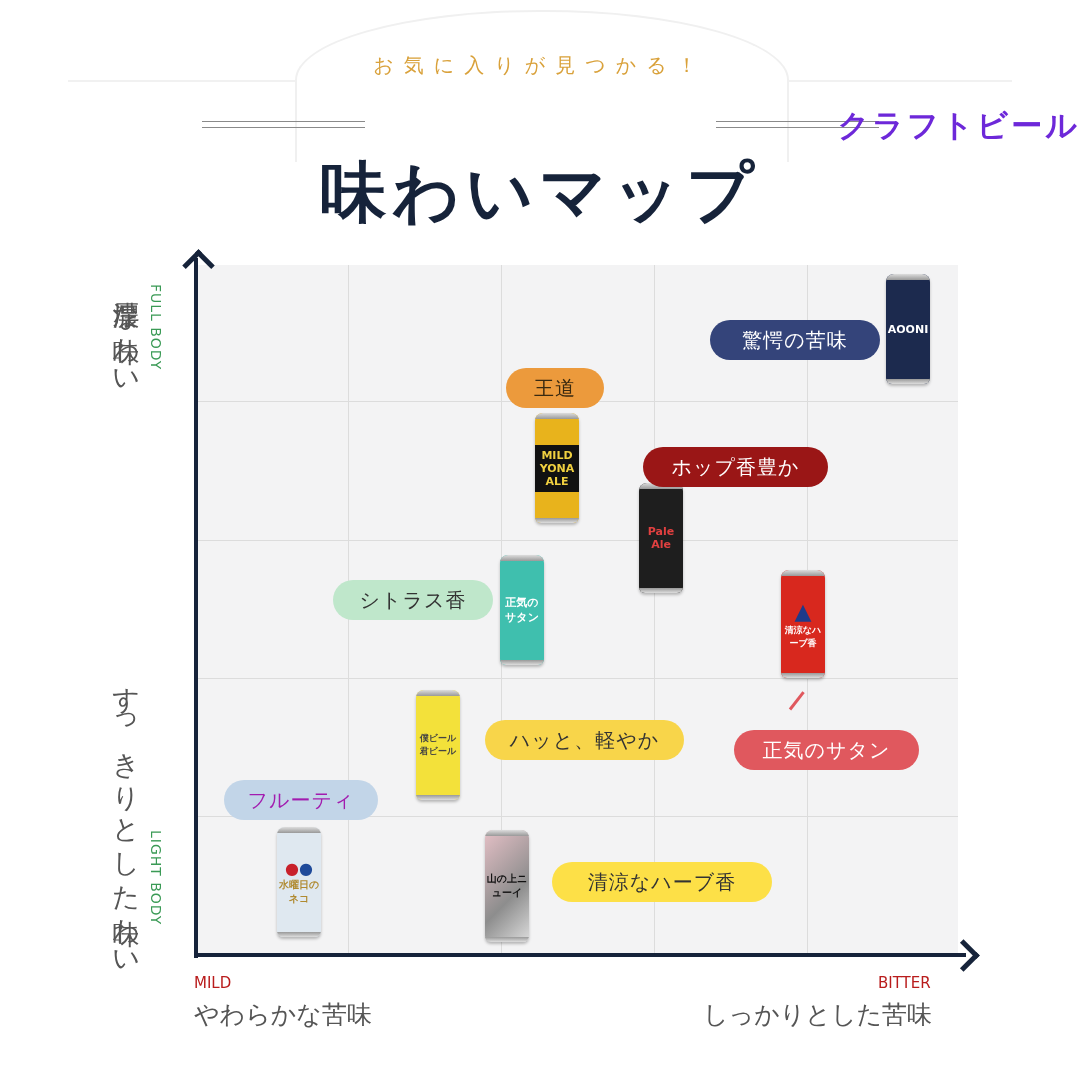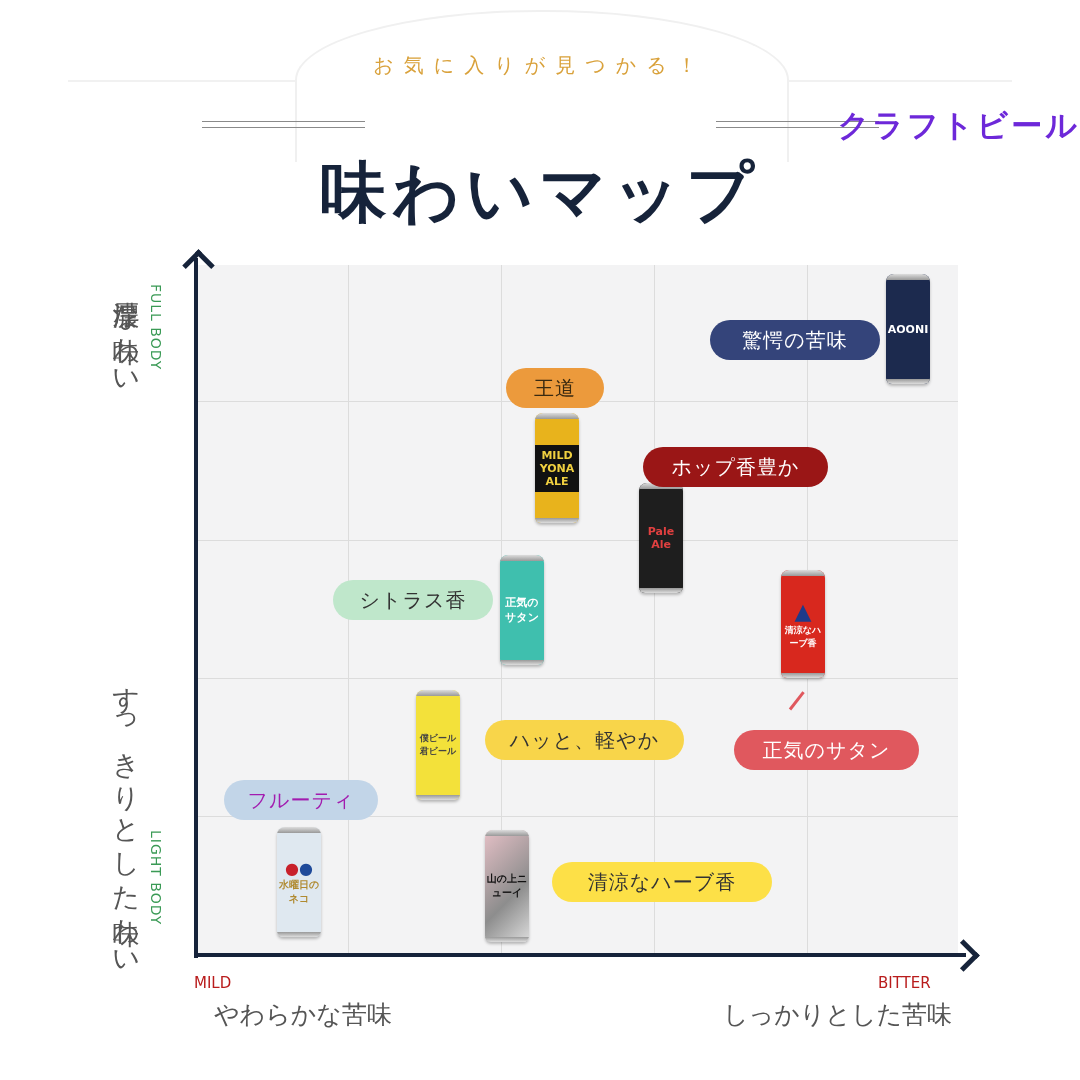--- a/index.html
+++ b/index.html
@@ -13,21 +13,21 @@
   .plot{position:absolute;left:196px;top:265px;width:762px;height:690px;background:#f3f3f4;}
   .vline{position:absolute;top:0;width:1px;height:100%;background:#dcdcdc;}
   .hline{position:absolute;left:0;height:1px;width:100%;background:#dcdcdc;}
   .yaxis{position:absolute;left:194px;top:258px;width:4px;height:700px;background:#16233a;}
   .xaxis{position:absolute;left:194px;top:953px;width:772px;height:4px;background:#16233a;}
   .arrow-up{position:absolute;left:184px;top:250px;width:18px;height:18px;border-left:5px solid #16233a;border-top:5px solid #16233a;transform:rotate(45deg);transform-origin:center;margin-left:3px;margin-top:4px;}
   .arrow-right{position:absolute;left:952px;top:944px;width:18px;height:18px;border-right:5px solid #16233a;border-top:5px solid #16233a;transform:rotate(45deg);}
   .vjp{position:absolute;left:108px;writing-mode:vertical-rl;color:#555;font-size:27px;letter-spacing:2px;}
   .ven{position:absolute;left:148px;writing-mode:vertical-rl;color:#3a9a55;font-size:14px;letter-spacing:1px;}
   .xen{position:absolute;top:974px;color:#b91c1c;font-size:15px;}
-  .xjp{position:absolute;top:998px;color:#555;font-size:25px;margin-left:20px;}
+  .xjp{position:absolute;top:998px;color:#555;font-size:25px;}
   .bubble{position:absolute;height:40px;border-radius:20px;color:#fff;font-size:20px;line-height:40px;text-align:center;letter-spacing:1px;margin-top:22px;}
   .tail{position:absolute;height:3px;transform-origin:0 50%;}
   .can{position:absolute;width:44px;border-radius:8px 8px 6px 6px;box-shadow:0 2px 3px rgba(0,0,0,.25);overflow:hidden;display:flex;flex-direction:column;align-items:center;justify-content:center;font-size:11px;font-weight:bold;color:#fff;text-align:center;}
   .can .rim{position:absolute;top:0;left:0;width:100%;height:6px;background:linear-gradient(#ddd,#999);}
   .can .rimb{position:absolute;bottom:0;left:0;width:100%;height:5px;background:linear-gradient(#999,#ddd);}
 </style>
 </head>
 <body>
 
 <div class="arch"></div>

